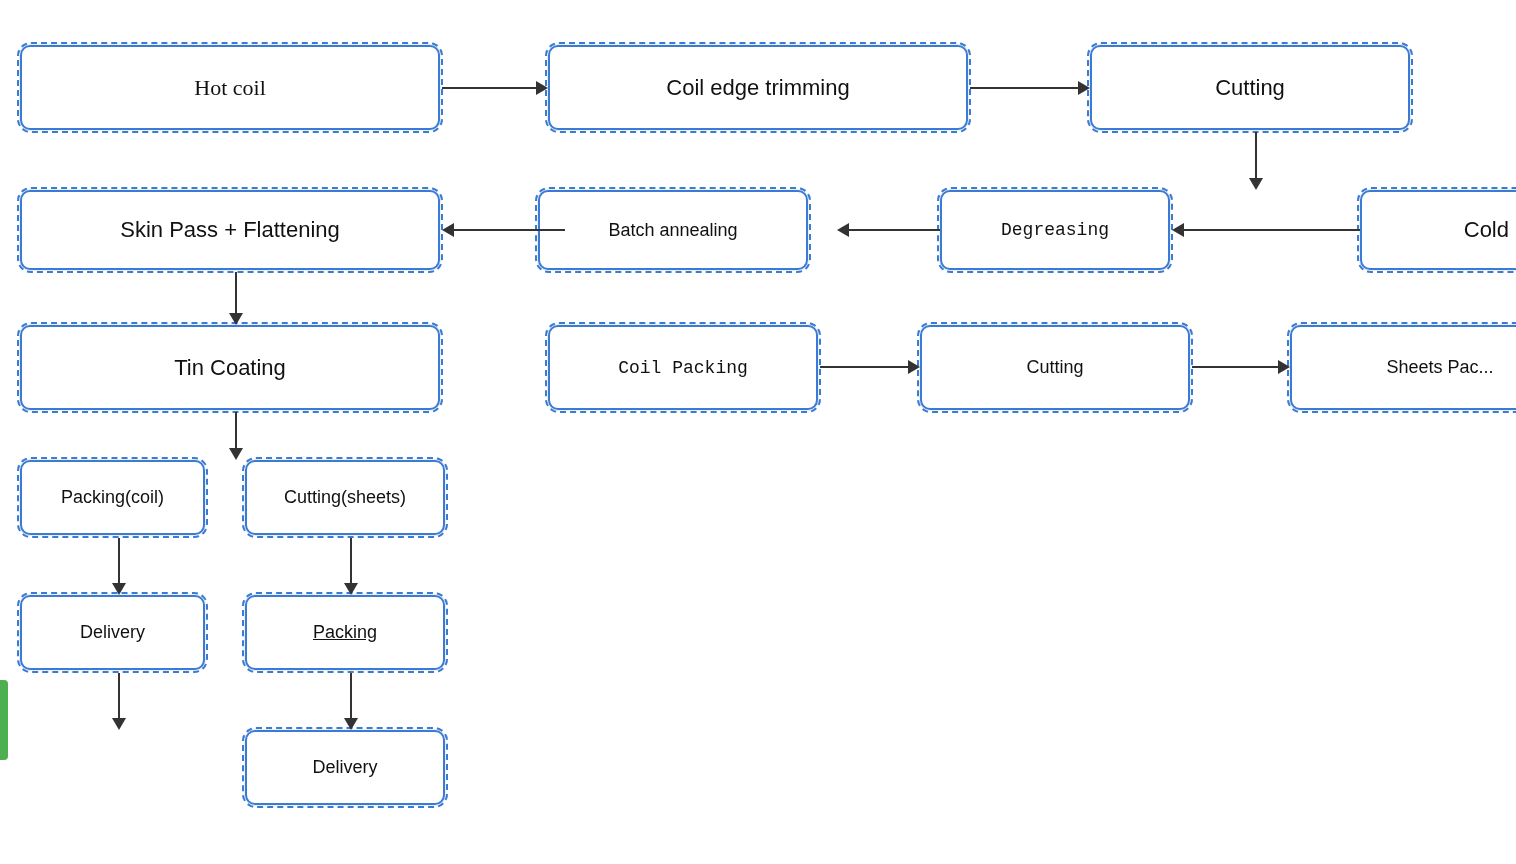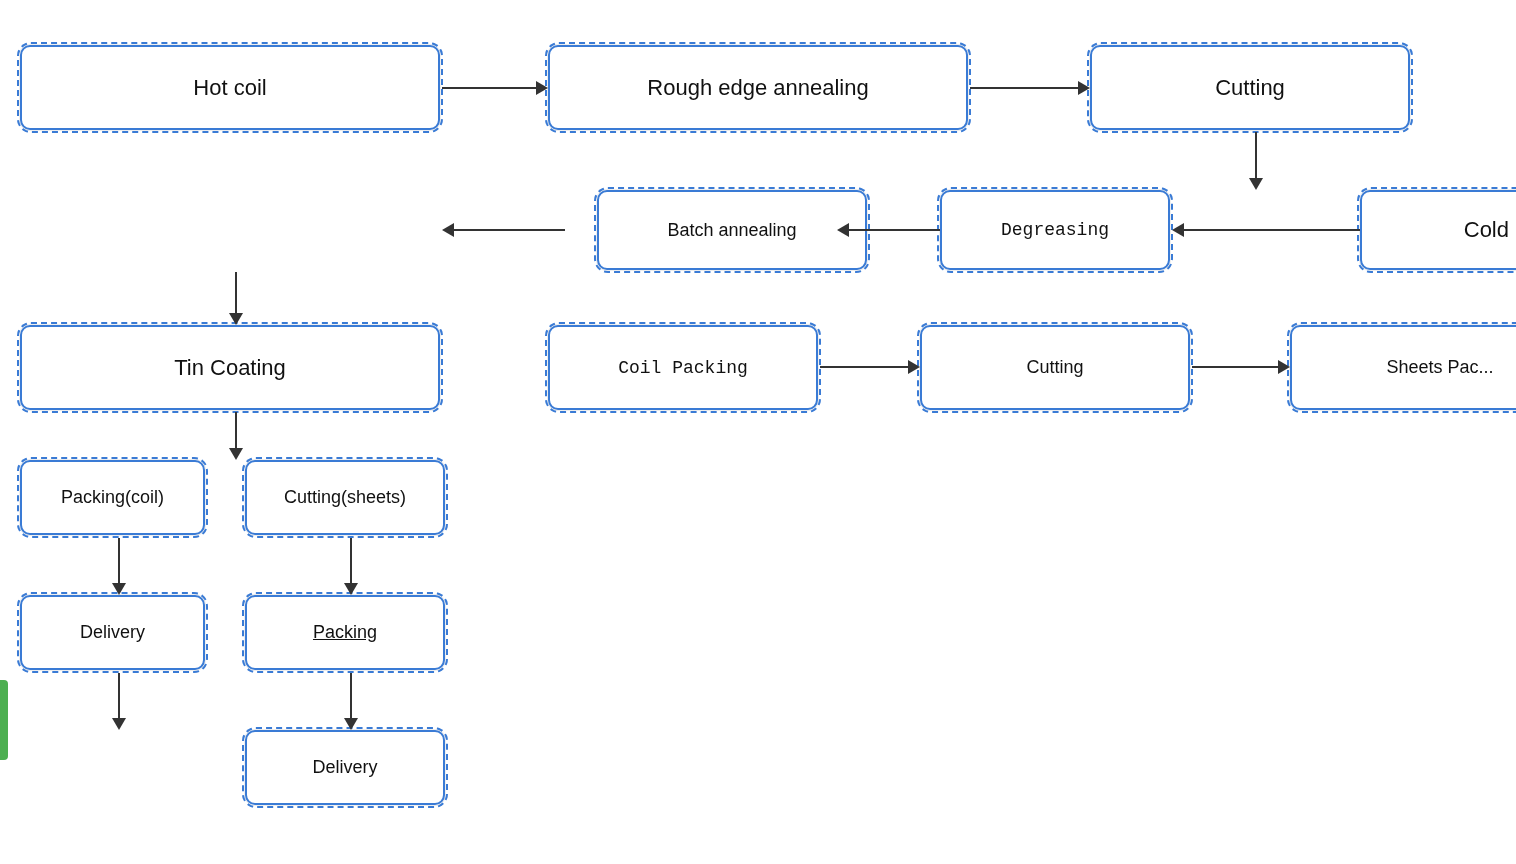--- a/index.html
+++ b/index.html
@@ -95,26 +95,27 @@
     }
   </style>
 </head>
 <body>
 
 <div class="scroll-area">
   <div class="canvas">
 
     <div class="green-bar"></div>
 
-  <div class="node" style="left: 20px; top: 45px; width: 420px; height: 85px; font-size: 22px;">Hot coil</div>
-      <div class="node" style="left: 548px; top: 45px; width: 420px; height: 85px; font-size: 22px;">Rough edge annealing</div>
+  <div class="node" style="left: 20px; top: 45px; width: 420px; height: 85px; font-size: 22px; font-family: Liberation Serif, serif;">Hot coil</div>
+      <div class="node" style="left: 548px; top: 45px; width: 420px; height: 85px; font-size: 22px;">Coil edge trimming</div>
       <div class="node" style="left: 1090px; top: 45px; width: 320px; height: 85px; font-size: 22px;">Cutting</div>
       <div class="node" style="left: 1360px; top: 190px; width: 320px; height: 80px; font-size: 22px;">Cold Rolli...</div>
       <div class="node" style="left: 940px; top: 190px; width: 230px; height: 80px; font-size: 18px; font-family: Liberation Mono, monospace;">Degreasing</div>
-      <div class="node" style="left: 597px; top: 190px; width: 270px; height: 80px; font-size: 18px;">Batch annealing</div>
+      <div class="node" style="left: 538px; top: 190px; width: 270px; height: 80px; font-size: 18px;">Batch annealing</div>
+      <div class="node" style="left: 20px; top: 190px; width: 420px; height: 80px; font-size: 22px;">Skin Pass + Flattening</div>
       <div class="node" style="left: 20px; top: 325px; width: 420px; height: 85px; font-size: 22px;">Tin Coating</div>
       <div class="node" style="left: 548px; top: 325px; width: 270px; height: 85px; font-size: 18px; font-family: Liberation Mono, monospace;">Coil Packing</div>
       <div class="node" style="left: 920px; top: 325px; width: 270px; height: 85px; font-size: 18px;">Cutting</div>
       <div class="node" style="left: 1290px; top: 325px; width: 300px; height: 85px; font-size: 18px;">Sheets Pac...</div>
       <div class="node" style="left: 245px; top: 460px; width: 200px; height: 75px; font-size: 18px;">Cutting(sheets)</div>
       <div class="node" style="left: 20px; top: 460px; width: 185px; height: 75px; font-size: 18px;">Packing(coil)</div>
       <div class="node" style="left: 20px; top: 595px; width: 185px; height: 75px; font-size: 18px;">Delivery</div>
       <div class="node" style="left: 245px; top: 595px; width: 200px; height: 75px; font-size: 18px; text-decoration: underline;">Packing</div>
       <div class="node" style="left: 245px; top: 730px; width: 200px; height: 75px; font-size: 18px;">Delivery</div>
       <div class="arrow arrow-right" style="position: absolute; left: 442px; top: 81px; display: flex; align-items: center;">

